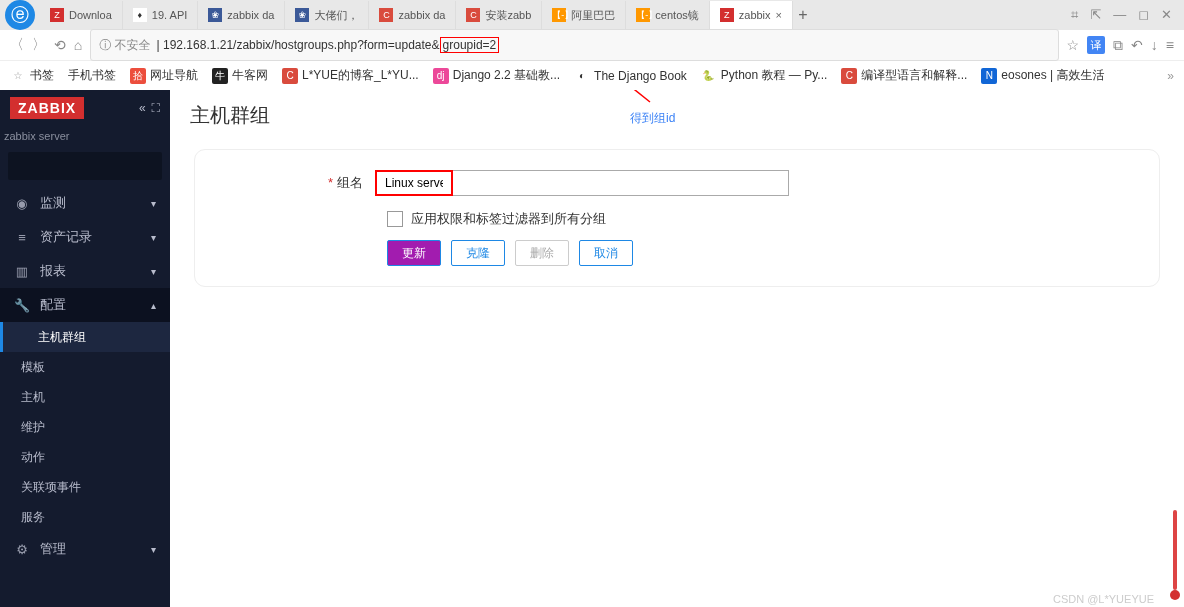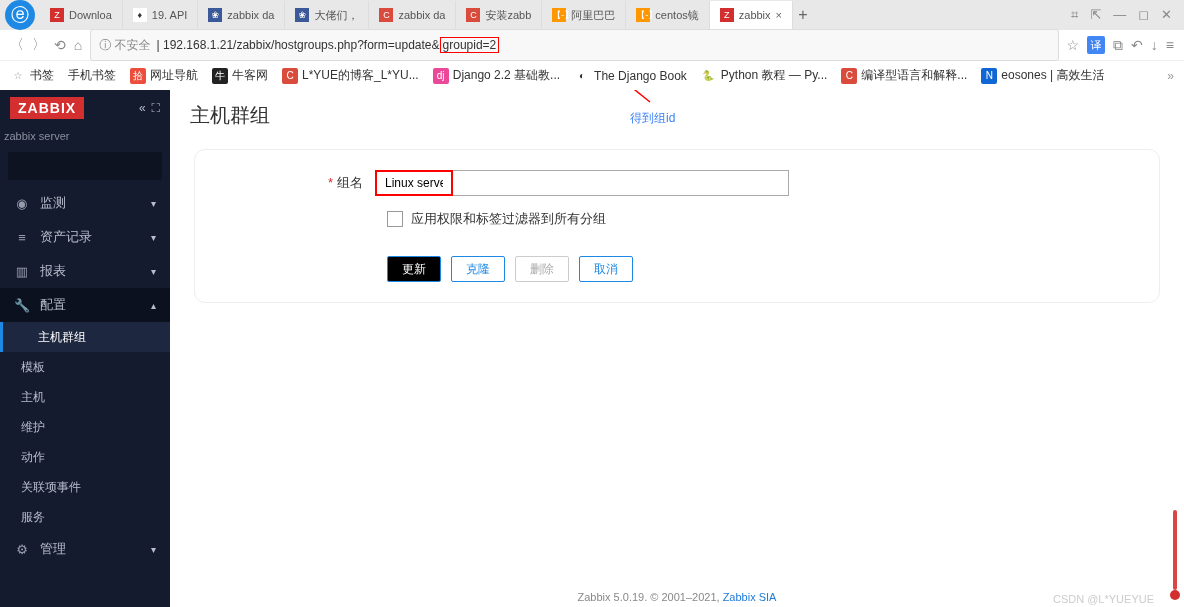--- a/index.html
+++ b/index.html
@@ -40,25 +40,25 @@
 .content{flex:1;background:#fff;position:relative;overflow:hidden}
 .page-title{font-size:20px;color:#333;padding:12px 20px}
 .annotation{position:absolute;color:#3b82f6;font-size:12px;top:20px;left:460px}
 .arrow-svg{position:absolute;top:-38px;left:420px}
 .form-panel{margin:8px 24px;background:#fff;border:1px solid #eee;border-radius:11px;padding:20px 30px}
 .form-row{display:flex;align-items:center;margin-bottom:14px}
 .form-label{width:150px;text-align:right;padding-right:12px;font-size:13px;color:#333}
 .req{color:#d32f2f;margin-right:4px}
 .form-input{width:420px;height:26px;border:1px solid #aaa;padding:0 6px;font-size:12px}
 .input-highlight{border:2px solid red;padding:0 2px;display:inline-block}
-.chk-row{display:flex;align-items:center;margin-left:162px;margin-bottom:28px;font-size:13px;color:#333}
+.chk-row{display:flex;align-items:center;margin-left:162px;margin-bottom:12px;font-size:13px;color:#333}
 .chk{width:16px;height:16px;border:1px solid #999;margin-right:8px}
 .btn-row{margin-left:162px;display:flex;gap:10px}
 .btn{height:26px;padding:0 14px;font-size:12px;border:1px solid #1e88e5;background:#fff;color:#1e88e5;cursor:pointer;border-radius:2px}
-.btn.primary{background:#000000;color:#fff}
+.btn.primary{background:#a21caf;color:#fff}
 .btn.disabled{color:#aaa;border-color:#ccc;cursor:not-allowed}
 .footer{position:absolute;bottom:4px;width:100%;text-align:center;font-size:11px;color:#888}
 .footer a{color:#1e7cd6;text-decoration:none}
 .watermark{position:absolute;bottom:2px;right:30px;font-size:11px;color:#ccc}
 .thermo{position:absolute;right:4px;top:420px;width:10px;height:90px}
 .thermo-bar{width:4px;height:80px;background:linear-gradient(#d44,#d44);margin:0 auto;border-radius:2px}
 .thermo-ball{width:10px;height:10px;background:#d32f2f;border-radius:50%;margin:0 auto}
 </style>
 </head>
 <body>
@@ -248,22 +248,19 @@
         <span>应用权限和标签过滤器到所有分组</span>
       </div>
       <div class="btn-row">
         <button class="btn primary">更新</button>
         <button class="btn">克隆</button>
         <button class="btn disabled">删除</button>
         <button class="btn">取消</button>
       </div>
     </div>
 
-    <div class="footer">
-      <span>Zabbix 5.0.19. © 2001–2021, </span><a href="#">Zabbix SIA</a>
-    </div>
     <div class="watermark">CSDN @L*YUEYUE</div>
     <div class="thermo">
         <div class="thermo-bar"></div>
         <div class="thermo-ball"></div>
       </div>
   </div>
 </div>
 
 </body></html>

